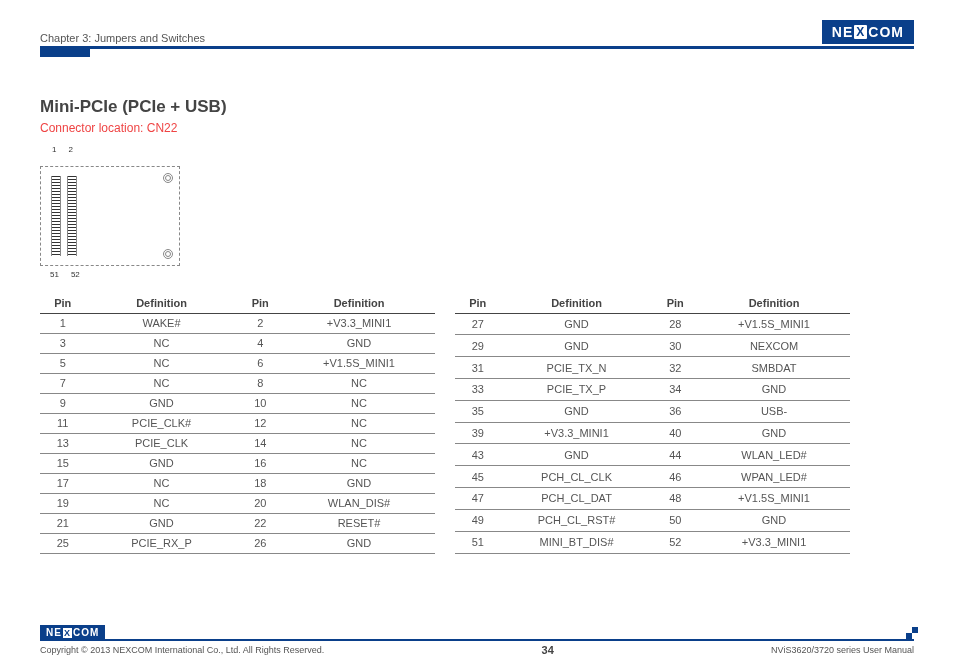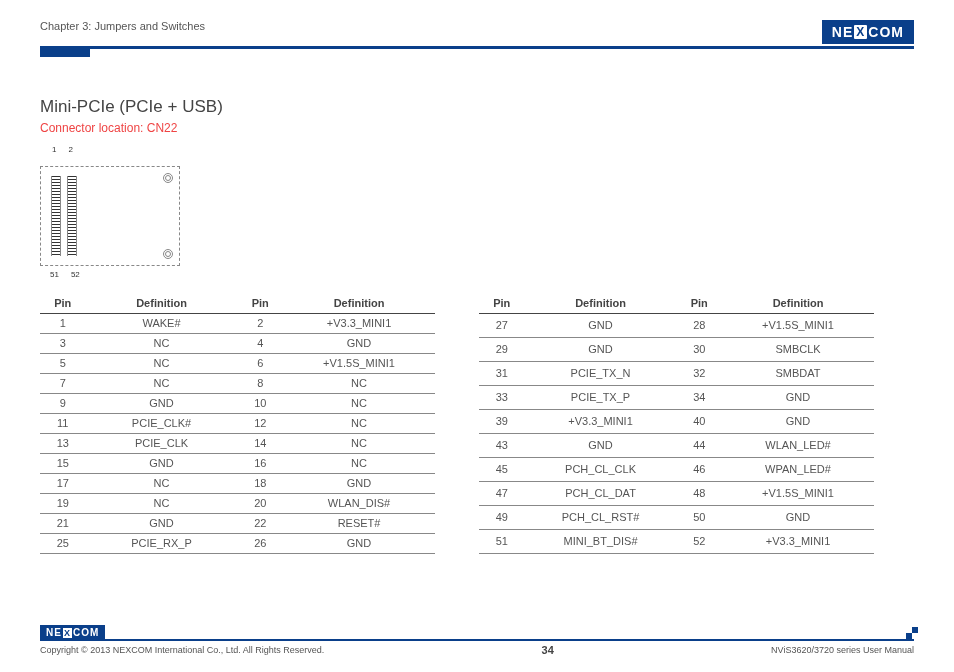--- a/index.html
+++ b/index.html
@@ -6,37 +6,37 @@
   body {
     width: 954px;
     height: 672px;
     font-family: "Segoe UI", Arial, sans-serif;
     background: #fff;
     color: #555;
     position: relative;
     padding: 20px 40px 0 40px;
     font-size: 11px;
   }
-  .header-row { display: flex; justify-content: space-between; }
+  .header-row { display: flex; justify-content: space-between; align-items: flex-end; }
   .chapter-title { font-size: 11px; color: #555; }
   .logo {
     background: #0a3f8a;
     color: #fff;
     font-weight: bold;
     font-size: 14px;
     letter-spacing: 1px;
     padding: 4px 10px;
     display: inline-flex;
     align-items: center;
   }
   .logo .x { background:#fff; color:#0a3f8a; padding:0 2px; margin:0 1px; border-radius:1px; font-size:12px; }
   .header-rule { height:3px; background:#0a3f8a; margin-top:2px; }
   .header-accent { width:50px; height:8px; background:#0a3f8a; margin-top:0; }
   .content { margin-top: 40px; }
-  h1.title { font-size: 17px; font-weight: normal; color:#444; margin-bottom:4px; }
+  h1.title { font-size: 17px; font-weight: bold; color:#444; margin-bottom:4px; }
   .subtitle { font-size: 12px; color:#ef4444; margin-bottom: 10px; }
   .diagram {
     width: 140px; height: 100px;
     border: 1px dashed #888;
     position: relative;
     margin-bottom: 4px;
     margin-top: 12px;
     display:flex;
     align-items:center;
   }
@@ -45,21 +45,21 @@
   .pinstrip {
     width:10px; height:80px; margin-left:10px;
     background: repeating-linear-gradient(to bottom,#333 0,#333 1px,#fff 1px,#fff 3px);
     border:1px solid #888; border-top:none; border-bottom:none;
   }
   .pinstrip + .pinstrip { margin-left:6px; }
   .mount { width:10px; height:10px; border:1px solid #888; border-radius:50%; position:absolute; display:flex; align-items:center; justify-content:center;}
   .mount::after { content:""; width:4px; height:4px; border:1px solid #888; border-radius:50%; }
   .mount.tr { top:6px; right:6px; }
   .mount.br { bottom:6px; right:6px; }
-  .tables { display:flex; gap:44px; margin-top:8px; }
+  .tables { display:flex; gap:20px; margin-top:8px; }
   table { border-collapse: collapse; width: 395px; }
   th, td { border-bottom:1px solid #888; text-align:center; font-size:11px; padding:2px 4px; height:20px; }
   th { border-bottom:1.5px solid #444; font-weight:bold; color:#444; }
   th.pin, td.pin { width:45px; }
   th.def, td.def { width:150px; }
   .footer {
     position:absolute; left:40px; right:40px; bottom:16px;
     border-top:2px solid #0a3f8a; padding-top:3px;
     display:flex; justify-content:space-between; align-items:center;
     font-size:9px; color:#555;
@@ -206,33 +206,39 @@
           <tr>
             <td class="pin">27</td>
             <td class="def">GND</td>
             <td class="pin">28</td>
             <td class="def">+V1.5S_MINI1</td>
           </tr>
           <tr>
             <td class="pin">29</td>
             <td class="def">GND</td>
             <td class="pin">30</td>
-            <td class="def">SMBCLK</td>
+            <td class="def">NEXCOM</td>
           </tr>
           <tr>
             <td class="pin">31</td>
             <td class="def">PCIE_TX_N</td>
             <td class="pin">32</td>
             <td class="def">SMBDAT</td>
           </tr>
           <tr>
             <td class="pin">33</td>
             <td class="def">PCIE_TX_P</td>
             <td class="pin">34</td>
             <td class="def">GND</td>
+          </tr>
+          <tr>
+            <td class="pin">35</td>
+            <td class="def">GND</td>
+            <td class="pin">36</td>
+            <td class="def">USB-</td>
           </tr>
           <tr>
             <td class="pin">39</td>
             <td class="def">+V3.3_MINI1</td>
             <td class="pin">40</td>
             <td class="def">GND</td>
           </tr>
           <tr>
             <td class="pin">43</td>
             <td class="def">GND</td>

